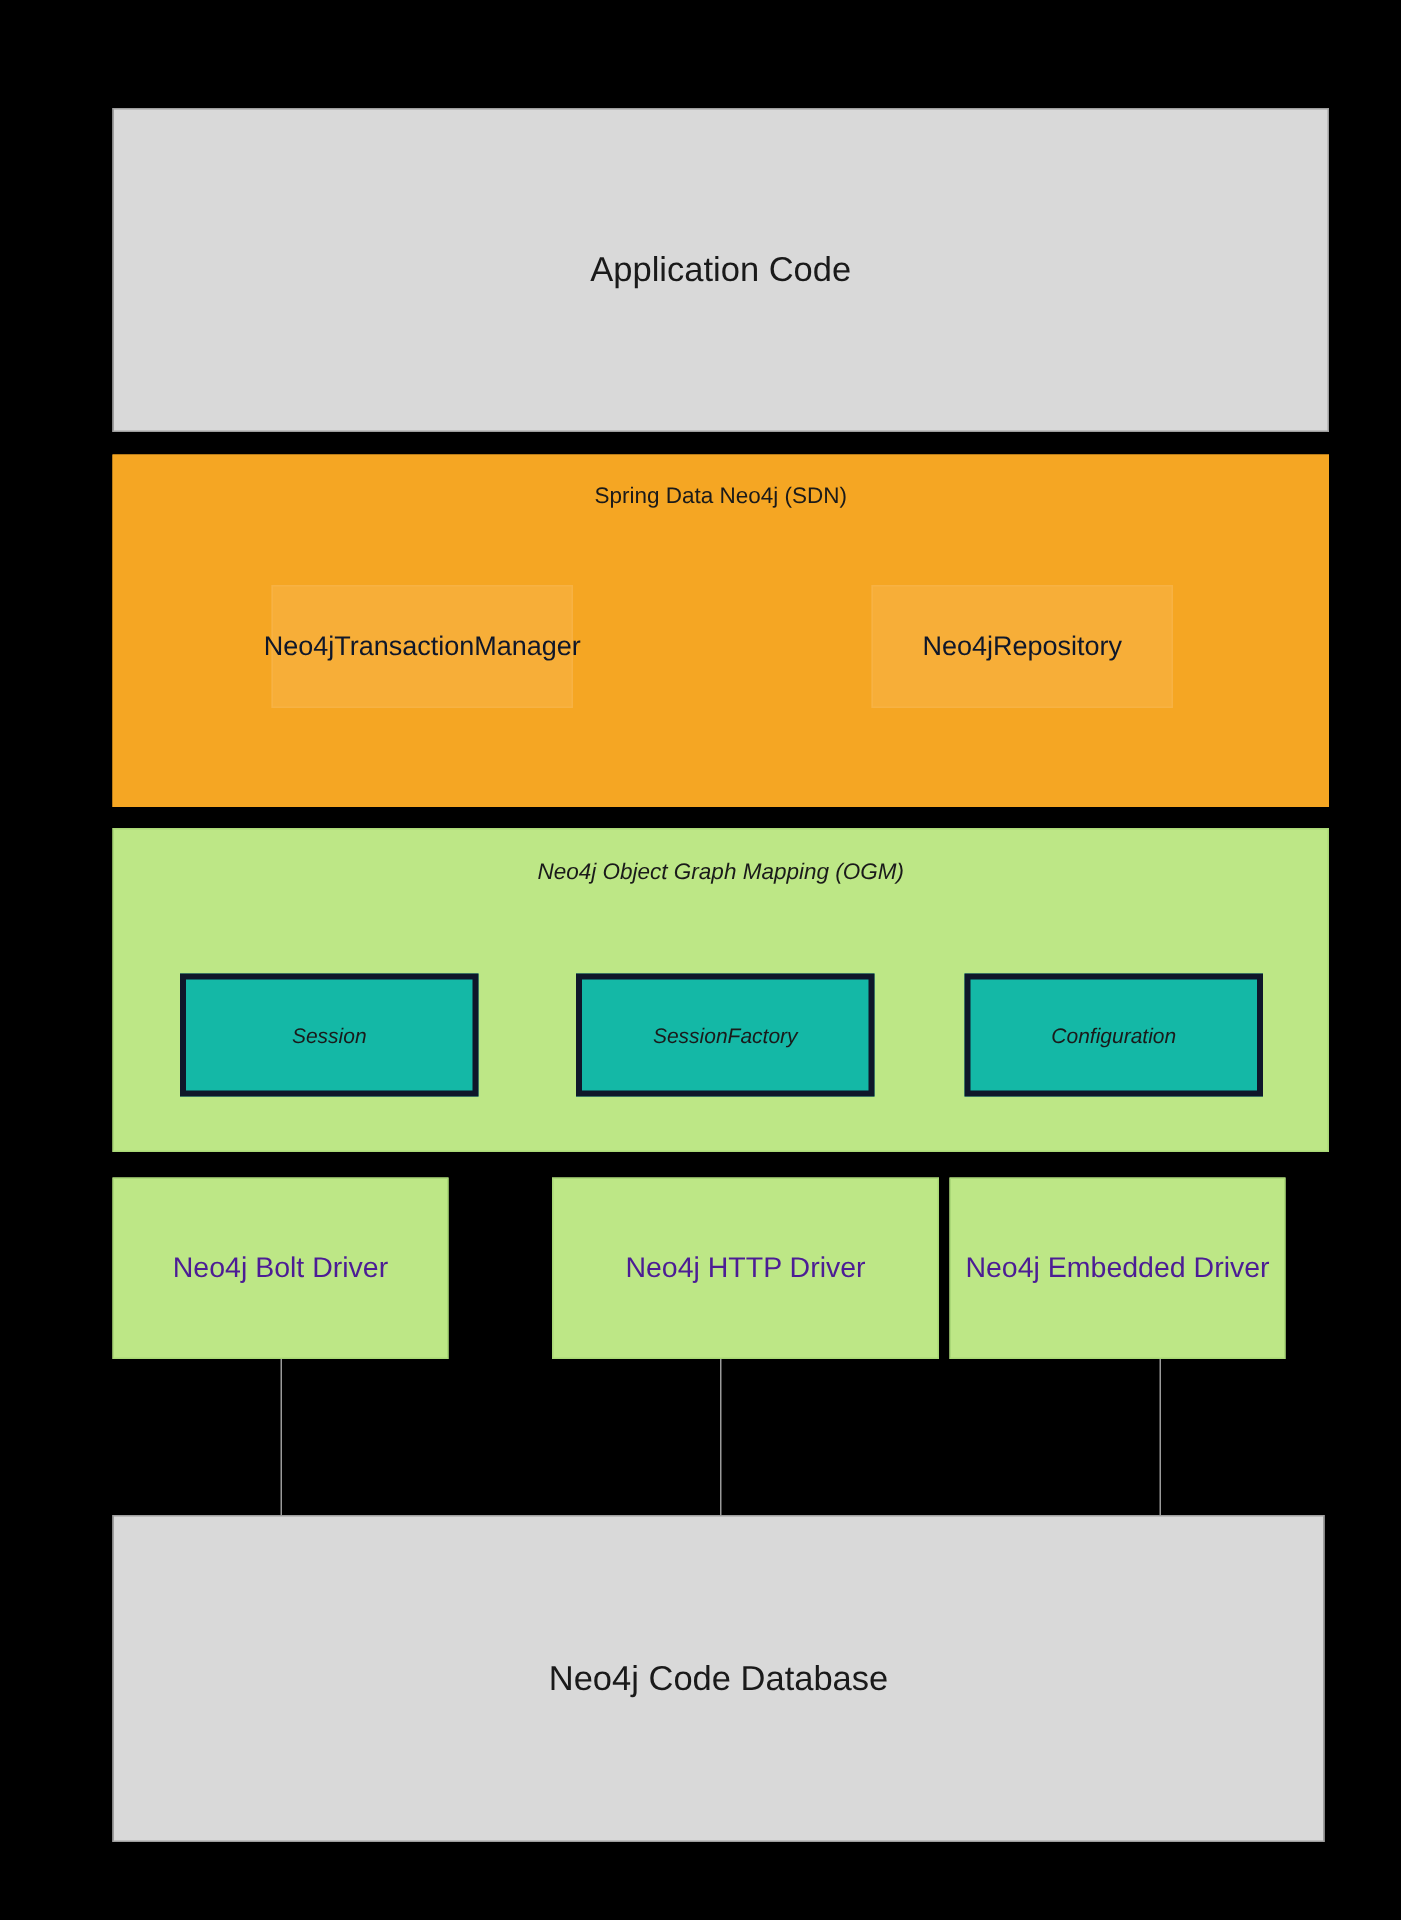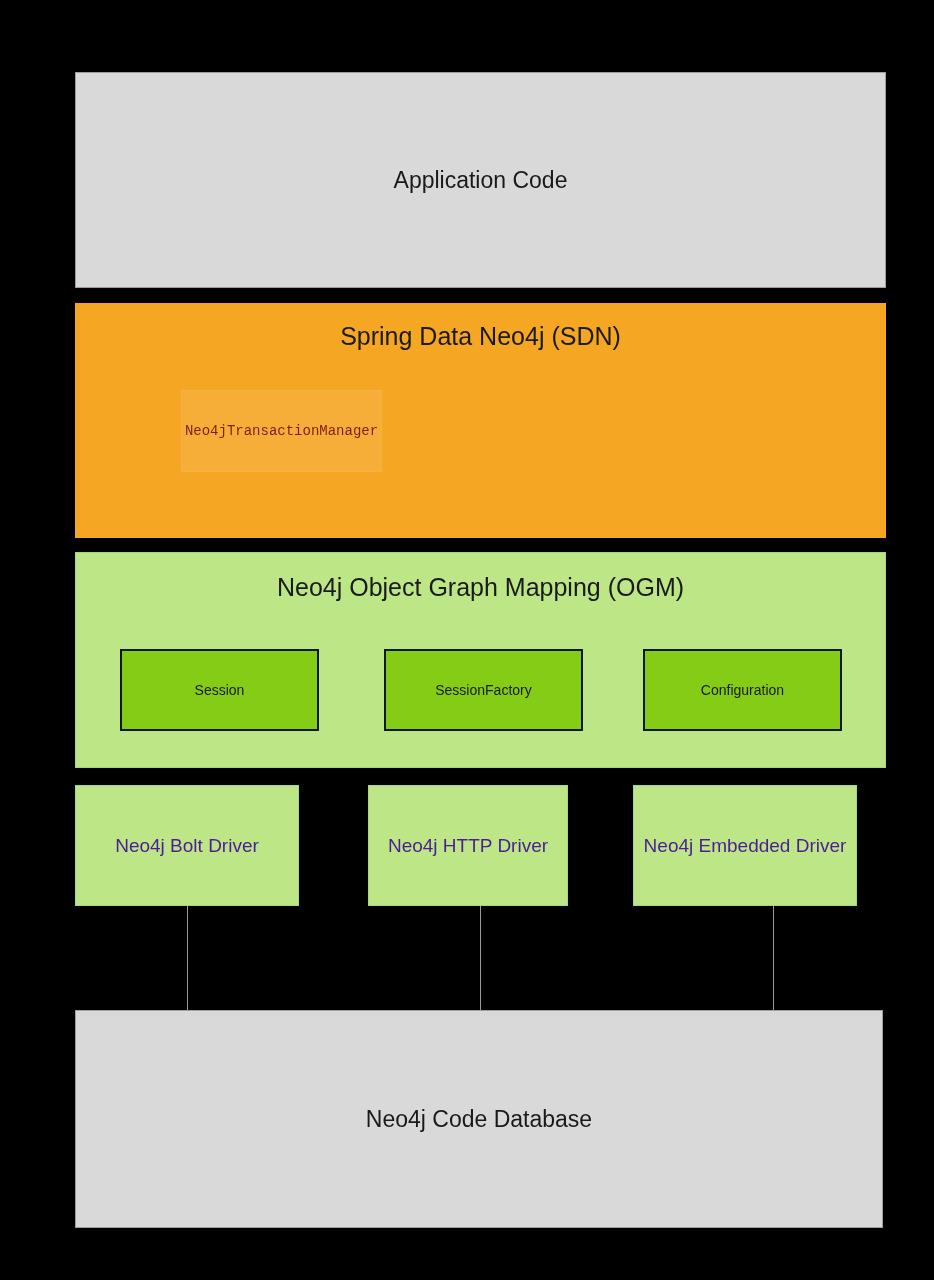--- a/index.html
+++ b/index.html
@@ -27,76 +27,76 @@
     background: #d9d9d9;
     border-color: #9e9e9e;
   }
   .layer-orange {
     background: #f5a623;
     border-color: #f5a623;
   }
   .layer-green {
     background: #bde786;
     border-color: #aad877;
+    font-style: italic;
   }
   .box-green {
     background: #bde786;
     border: 1px solid #aad877;
   }
   .sub-orange {
     position: absolute;
     box-sizing: border-box;
     background: #f7ae38;
     border: 1px solid #f7b244;
   }
   .sub-yellow {
     position: absolute;
     box-sizing: border-box;
-    background: #84cc16;
-    border: 2px solid #0f172a;
+    background: #14b8a6;
+    border: 4px solid #0f172a;
   }
   .connector {
     position: absolute;
     background: #9a9a9a;
     width: 1px;
   }
   .center-label {
     position: absolute;
     left: 0;
     right: 0;
     text-align: center;
     color: #1a1a1a;
     white-space: nowrap;
   }
   .layer-title {
-    font-size: 25px;
+    font-size: 15px;
     font-weight: 400;
   }
   .mid-label {
     position: absolute;
     left: 0;
     right: 0;
     top: 50%;
     transform: translateY(-50%);
     text-align: center;
     color: #1a1a1a;
     font-size: 23px;
     white-space: nowrap;
   }
   .sub-label {
     position: absolute;
     left: -40px;
     right: -40px;
     top: 50%;
     transform: translateY(-50%);
     text-align: center;
-    color: #7f1d1d;
-    font-size: 14px;
+    color: #0f172a;
+    font-size: 18px;
     white-space: nowrap;
-    font-family: Liberation Mono, monospace;
   }
   .sub-label-yellow {
     position: absolute;
     left: 0;
     right: 0;
     top: 50%;
     transform: translateY(-50%);
     text-align: center;
     color: #1a1a1a;
     font-size: 14px;
@@ -123,20 +123,23 @@
     <div class="mid-label">Application Code</div>
   </div>
 
   <div class="layer layer-orange" style="left:75px; top:303px; width:811px; height:235px;">
     <div class="center-label layer-title" style="top:18px;">Spring Data Neo4j (SDN)</div>
 
     <div class="sub-orange" style="left:105px; top:86px; width:201px; height:82px;">
       <div class="sub-label">Neo4jTransactionManager</div>
     </div>
 
+    <div class="sub-orange" style="left:505px; top:86px; width:201px; height:82px;">
+      <div class="sub-label">Neo4jRepository</div>
+    </div>
   </div>
 
   <div class="layer layer-green" style="left:75px; top:552px; width:811px; height:216px;">
     <div class="center-label layer-title" style="top:20px;">Neo4j Object Graph Mapping (OGM)</div>
 
     <div class="sub-yellow" style="left:44px; top:96px; width:199px; height:82px;">
       <div class="sub-label-yellow">Session</div>
     </div>
 
     <div class="sub-yellow" style="left:567px; top:96px; width:199px; height:82px;">
@@ -145,21 +148,21 @@
 
     <div class="sub-yellow" style="left:308px; top:96px; width:199px; height:82px;">
       <div class="sub-label-yellow">SessionFactory</div>
     </div>
   </div>
 
   <div class="layer box-green" style="left:75px; top:785px; width:224px; height:121px;">
     <div class="driver-label">Neo4j Bolt Driver</div>
   </div>
 
-  <div class="layer box-green" style="left:368px; top:785px; width:200px; height:121px;">
+  <div class="layer box-green" style="left:368px; top:785px; width:258px; height:121px;">
     <div class="driver-label">Neo4j HTTP Driver</div>
   </div>
 
   <div class="layer box-green" style="left:633px; top:785px; width:224px; height:121px;">
     <div class="driver-label">Neo4j Embedded Driver</div>
   </div>
 
   <div class="connector" style="left:187px; top:906px; height:105px;"></div>
   <div class="connector" style="left:480px; top:906px; height:105px;"></div>
   <div class="connector" style="left:773px; top:906px; height:105px;"></div>

